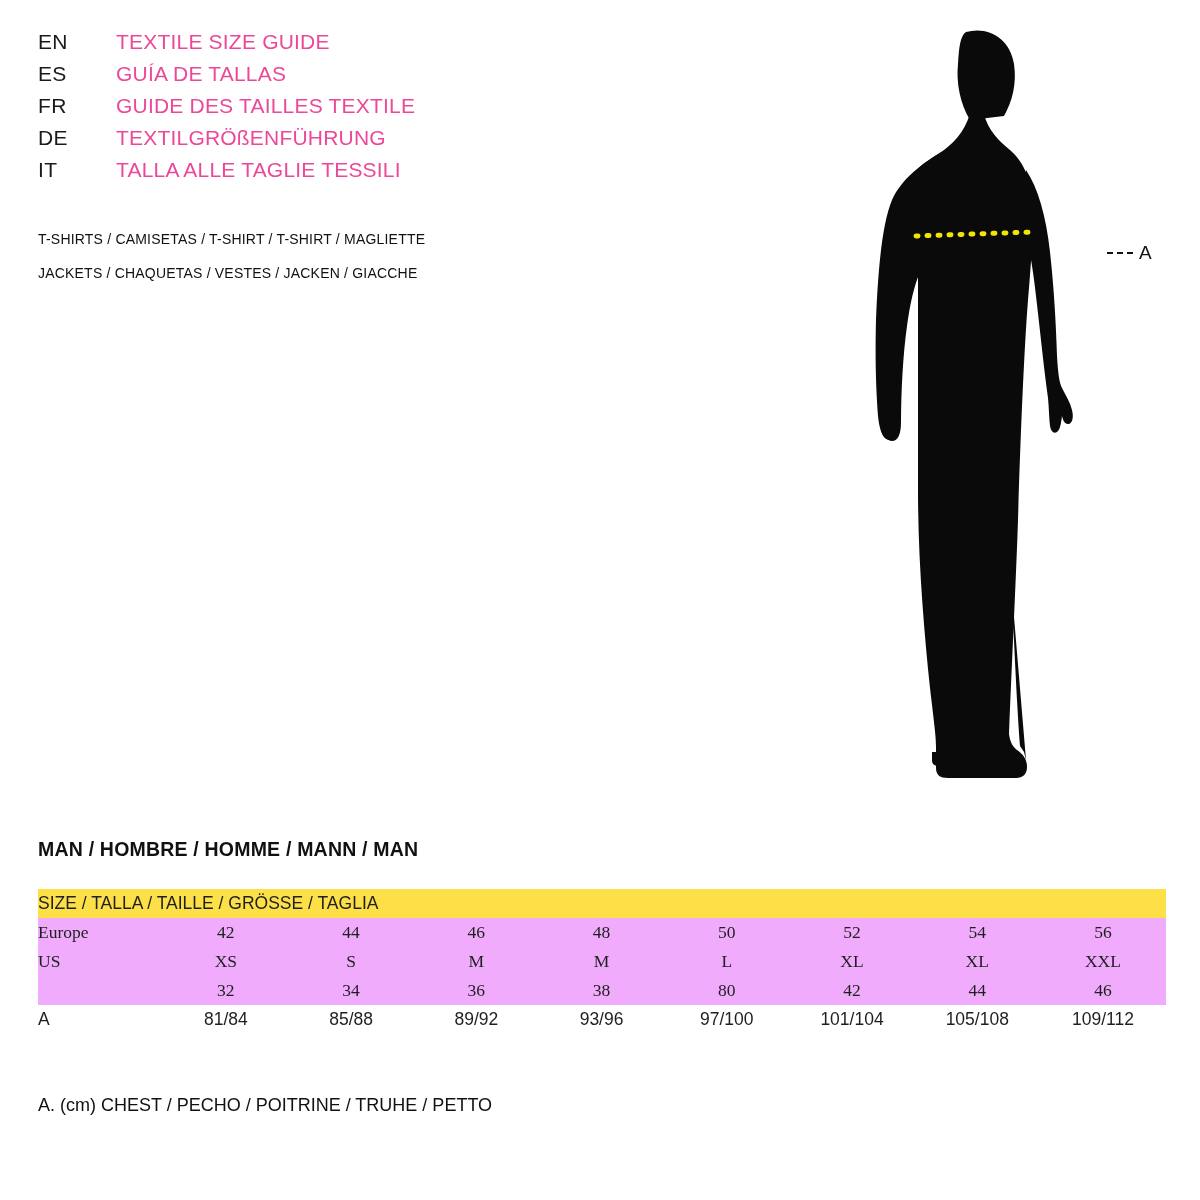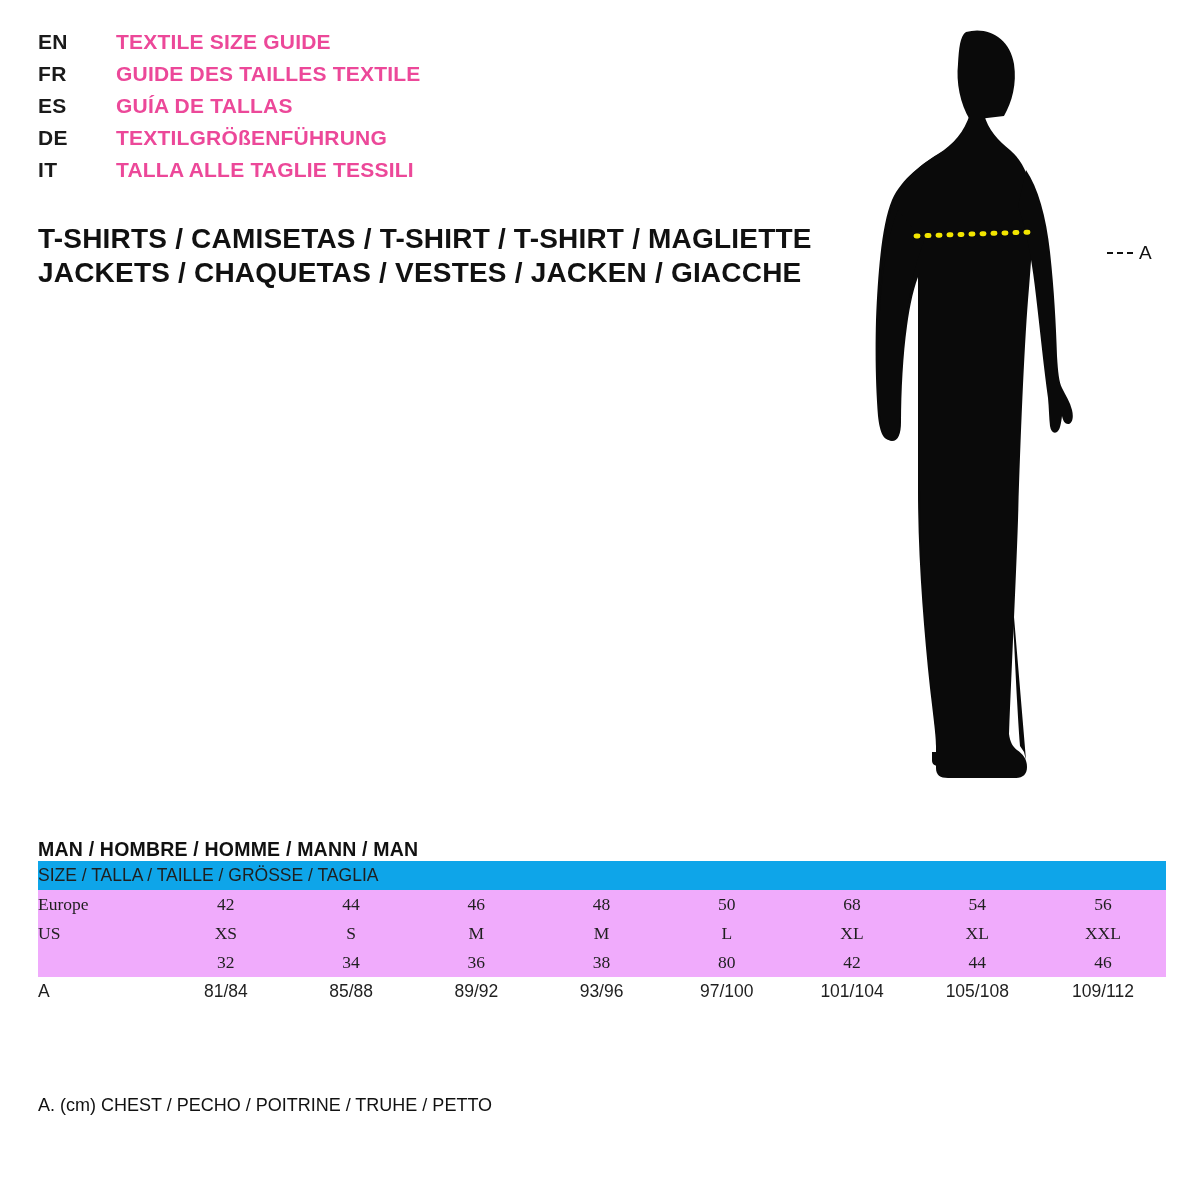--- a/index.html
+++ b/index.html
@@ -18,21 +18,20 @@
     overflow: hidden;
     background: #ffffff;
   }
 
   
   .lang-block {
     position: absolute;
     left: 38px;
     top: 30px;
     width: 700px;
-    font-weight: bold;
   }
   .lang-row {
     display: flex;
     align-items: baseline;
     height: 32px;
   }
   .lang-code {
     width: 78px;
     font-size: 21px;
     letter-spacing: .3px;
@@ -46,22 +45,22 @@
   }
 
   
   .category-block {
     position: absolute;
     left: 38px;
     top: 222px;
     width: 760px;
   }
   .category-line {
-    font-size: 28px;
-    font-weight: bold;
+    font-size: 14px;
+    font-weight: normal;
     letter-spacing: .2px;
     line-height: 34px;
     white-space: nowrap;
     color: #111111;
   }
 
   
   .figure-wrap {
     position: absolute;
     left: 820px;
@@ -101,21 +100,21 @@
     position: absolute;
     left: 38px;
     top: 838px;
     width: 1128px;
   }
   .section-title {
     font-size: 19.5px;
     font-weight: bold;
     letter-spacing: .2px;
     color: #111;
-    margin-bottom: 0;
+    margin-bottom: 28px;
     white-space: nowrap;
   }
   table.size-table {
     border-collapse: collapse;
     width: 1128px;
     table-layout: fixed;
   }
   table.size-table td {
     font-size: 17.5px;
     color: #1f1f1f;
@@ -125,21 +124,21 @@
   }
   td.rowhead {
     text-align: left;
     padding-left: 6px;
     width: 170px;
   }
   td.val {
     text-align: center;
   }
   tr.band-dark td {
-    background: #0ea5e9;
+    background: #fde047;
     margin-left: 40px;
   }
   tr.band-light td {
     background: #f0abfc;
     font-family: Liberation Serif, serif;
   }
   tr.band-white td {
     background: #ffffff;
   }
   tr.head-row td {
@@ -159,26 +158,26 @@
 <body>
 
 <div id="page">
 
   <div class="lang-block">
     <div class="lang-row">
       <span class="lang-code">EN</span>
       <span class="lang-text">TEXTILE SIZE GUIDE</span>
     </div>
     <div class="lang-row">
+      <span class="lang-code">ES</span>
+      <span class="lang-text">GUÍA DE TALLAS</span>
+    </div>
+    <div class="lang-row">
       <span class="lang-code">FR</span>
       <span class="lang-text">GUIDE DES TAILLES TEXTILE</span>
-    </div>
-    <div class="lang-row">
-      <span class="lang-code">ES</span>
-      <span class="lang-text">GUÍA DE TALLAS</span>
     </div>
     <div class="lang-row">
       <span class="lang-code">DE</span>
       <span class="lang-text">TEXTILGRÖßENFÜHRUNG</span>
     </div>
     <div class="lang-row">
       <span class="lang-code">IT</span>
       <span class="lang-text">TALLA ALLE TAGLIE TESSILI</span>
     </div>
   </div>
@@ -302,21 +301,21 @@
           <td class="rowhead" colspan="9">SIZE / TALLA / TAILLE / GRÖSSE / TAGLIA</td>
         </tr>
 
         <tr class="band-light">
           <td class="rowhead">Europe</td>
           <td class="val">42</td>
           <td class="val">44</td>
           <td class="val">46</td>
           <td class="val">48</td>
           <td class="val">50</td>
-          <td class="val">68</td>
+          <td class="val">52</td>
           <td class="val">54</td>
           <td class="val">56</td>
         </tr>
 
         <tr class="band-light">
           <td class="rowhead">US</td>
           <td class="val">XS</td>
           <td class="val">S</td>
           <td class="val">M</td>
           <td class="val">M</td>

